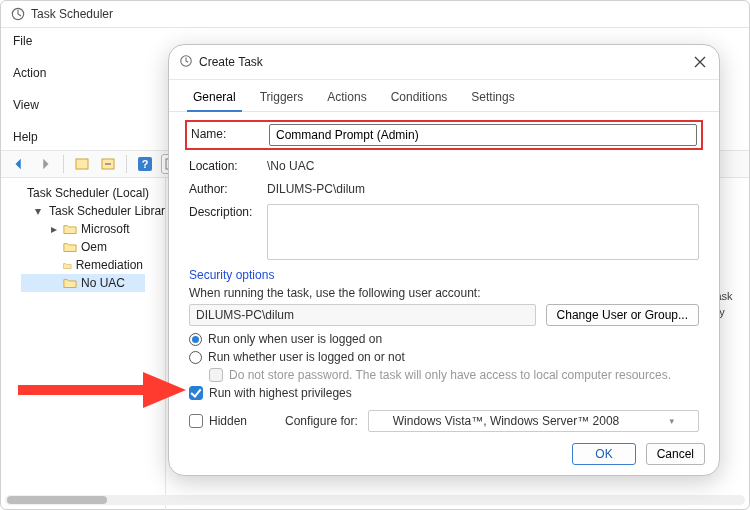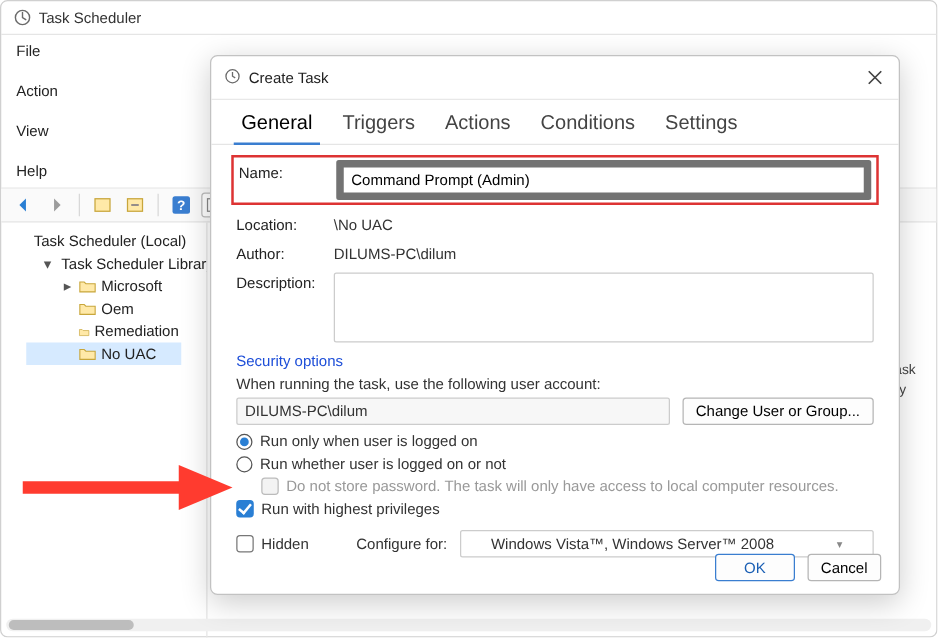--- a/index.html
+++ b/index.html
@@ -30,36 +30,36 @@
   .caret { width: 10px; text-align: center; color: #555; }
   .folder-icon { width: 14px; height: 12px; }
   .clock-icon { width: 14px; height: 14px; }
 
   .content-area { flex: 1; position: relative; }
   .action-pane { position: absolute; right: 6px; top: 110px; width: 42px; font-size: 11px; color: #444; line-height: 16px; }
   .scrollbar-h { position: absolute; left: 4px; bottom: 4px; right: 4px; height: 10px; background: #f0f0f0; border-radius: 5px; }
   .scrollbar-h .thumb { position:absolute; left:2px; top:1px; height:8px; width:100px; background:#bdbdbd; border-radius:4px; }
 
   
-  .dialog { position: absolute; left: 168px; top: 44px; width: 552px; height: 432px; background: #fff; border: 1px solid #c2c2c2; border-radius: 6px; box-shadow: 0 6px 24px rgba(0,0,0,0.2); }
+  .dialog { position: absolute; left: 168px; top: 44px; width: 552px; height: 432px; background: #fff; border: 1px solid #c2c2c2; border-radius: 16px; box-shadow: 0 6px 24px rgba(0,0,0,0.2); }
   .dlg-titlebar { display: flex; align-items: center; justify-content: space-between; padding: 8px 10px; border-bottom: 1px solid #e8e8e8; }
   .dlg-title-left { display: flex; align-items: center; gap: 6px; }
   .dlg-close { width: 18px; height: 18px; display:flex; align-items:center; justify-content:center; }
   .dlg-close svg { width: 12px; height: 12px; }
 
-  .tabs { display: flex; gap: 12px; padding: 6px 18px 0 18px; border-bottom: 1px solid #e5e5e5; font-size: 16px; }
+  .tabs { display: flex; gap: 12px; padding: 6px 18px 0 18px; border-bottom: 1px solid #e5e5e5; font-size: 12px; }
   .tabs .tab { padding: 4px 6px 6px; color: #444; }
   .tabs .tab.active { color: #000; border-bottom: 2px solid #3a7ed0; margin-bottom: -1px; }
 
   .dlg-body { padding: 10px 20px 0 20px; font-size: 12px; color: #333; }
   .form-row { display: flex; align-items: flex-start; margin-bottom: 6px; }
   .form-row .lbl { width: 78px; padding-top: 3px; color: #222; }
   .form-row .val { flex: 1; }
   .name-row { border: 2px solid #d33; padding: 2px 4px; margin: -2px -4px 6px -4px; }
-  .name-input { width: 100%; border: 6px solid #737373; padding: 3px 6px; font-size: 12px; border-radius: 2px; }
+  .name-input { width: 100%; border: 1px solid #737373; padding: 3px 6px; font-size: 12px; border-radius: 2px; }
   .plain-val { padding-top: 3px; color: #333; }
   .textarea { width: 100%; height: 56px; border: 1px solid #ccc; border-radius: 2px; margin-top: 2px; }
 
   .section-title { margin-top: 8px; margin-bottom: 4px; color: #1d4ed8; }
   .sec-sub { margin-bottom: 4px; }
   .acct-row { display:flex; gap:10px; align-items:center; margin-bottom:6px;}
   .acct-box { flex:1; border:1px solid #ccc; background:#f7f7f7; padding:3px 6px; border-radius:2px; }
   .win-btn { border:1px solid #b5b5b5; background:#fdfdfd; padding:3px 10px; border-radius:3px; font-size:12px; }
   .win-btn.primary { border-color:#3a7ed0; color:#1a5fb4; padding:3px 22px; }
 

